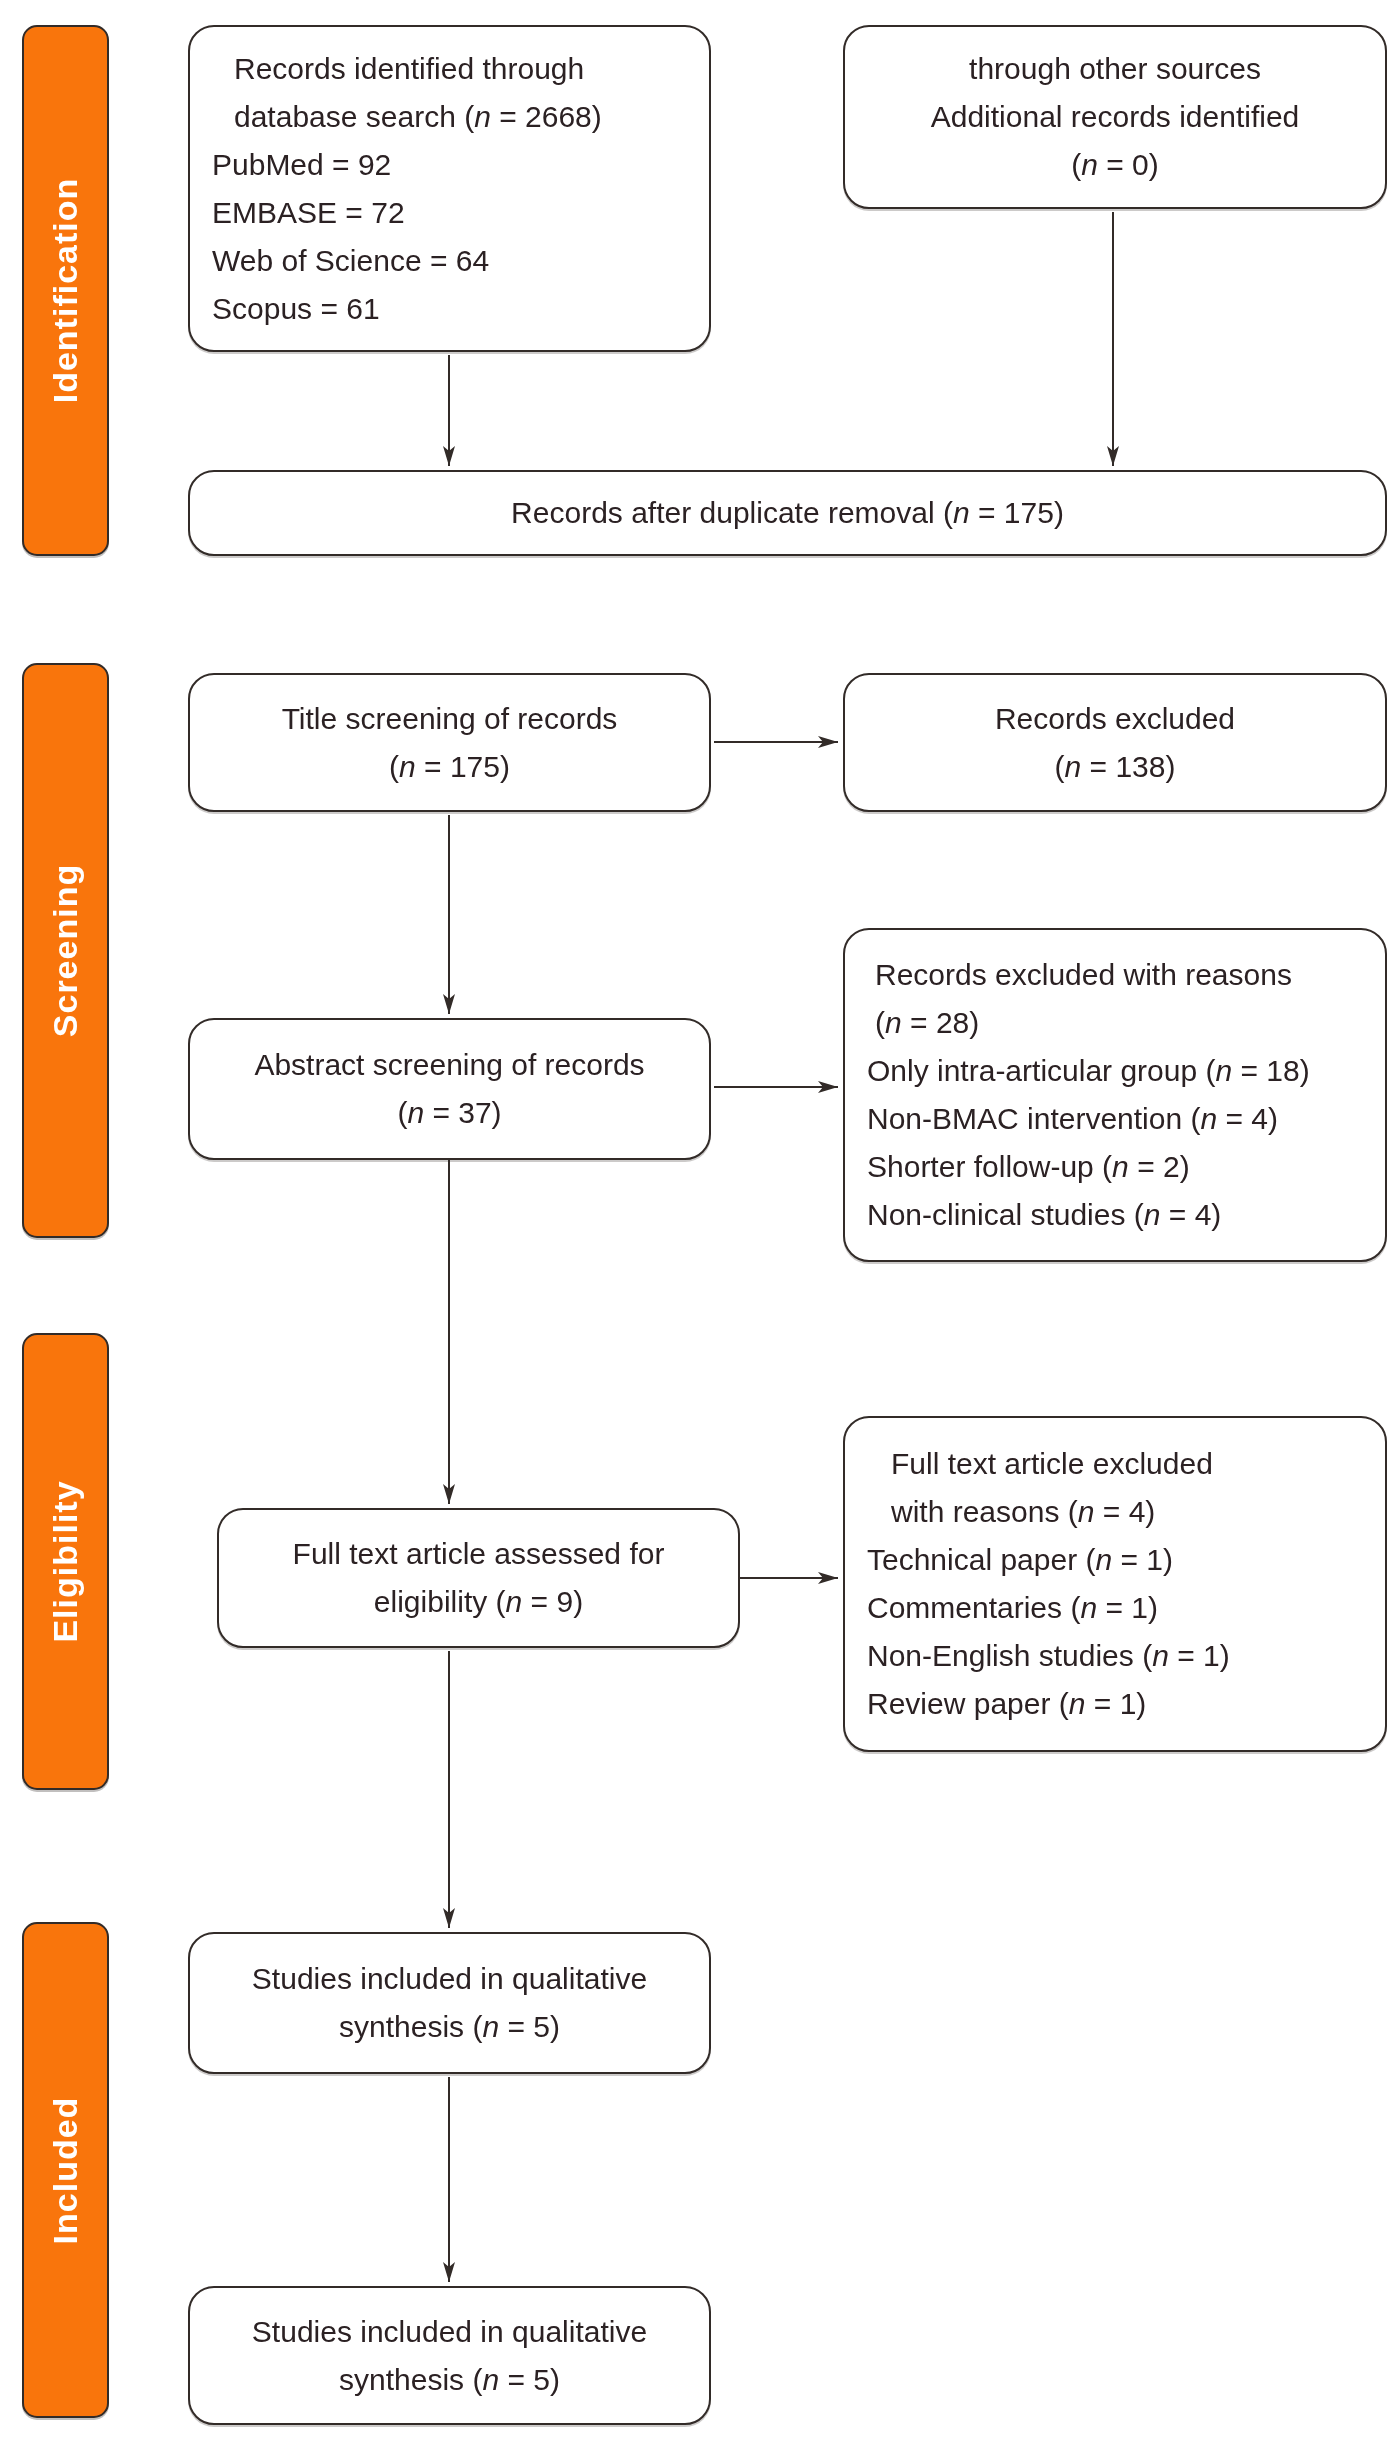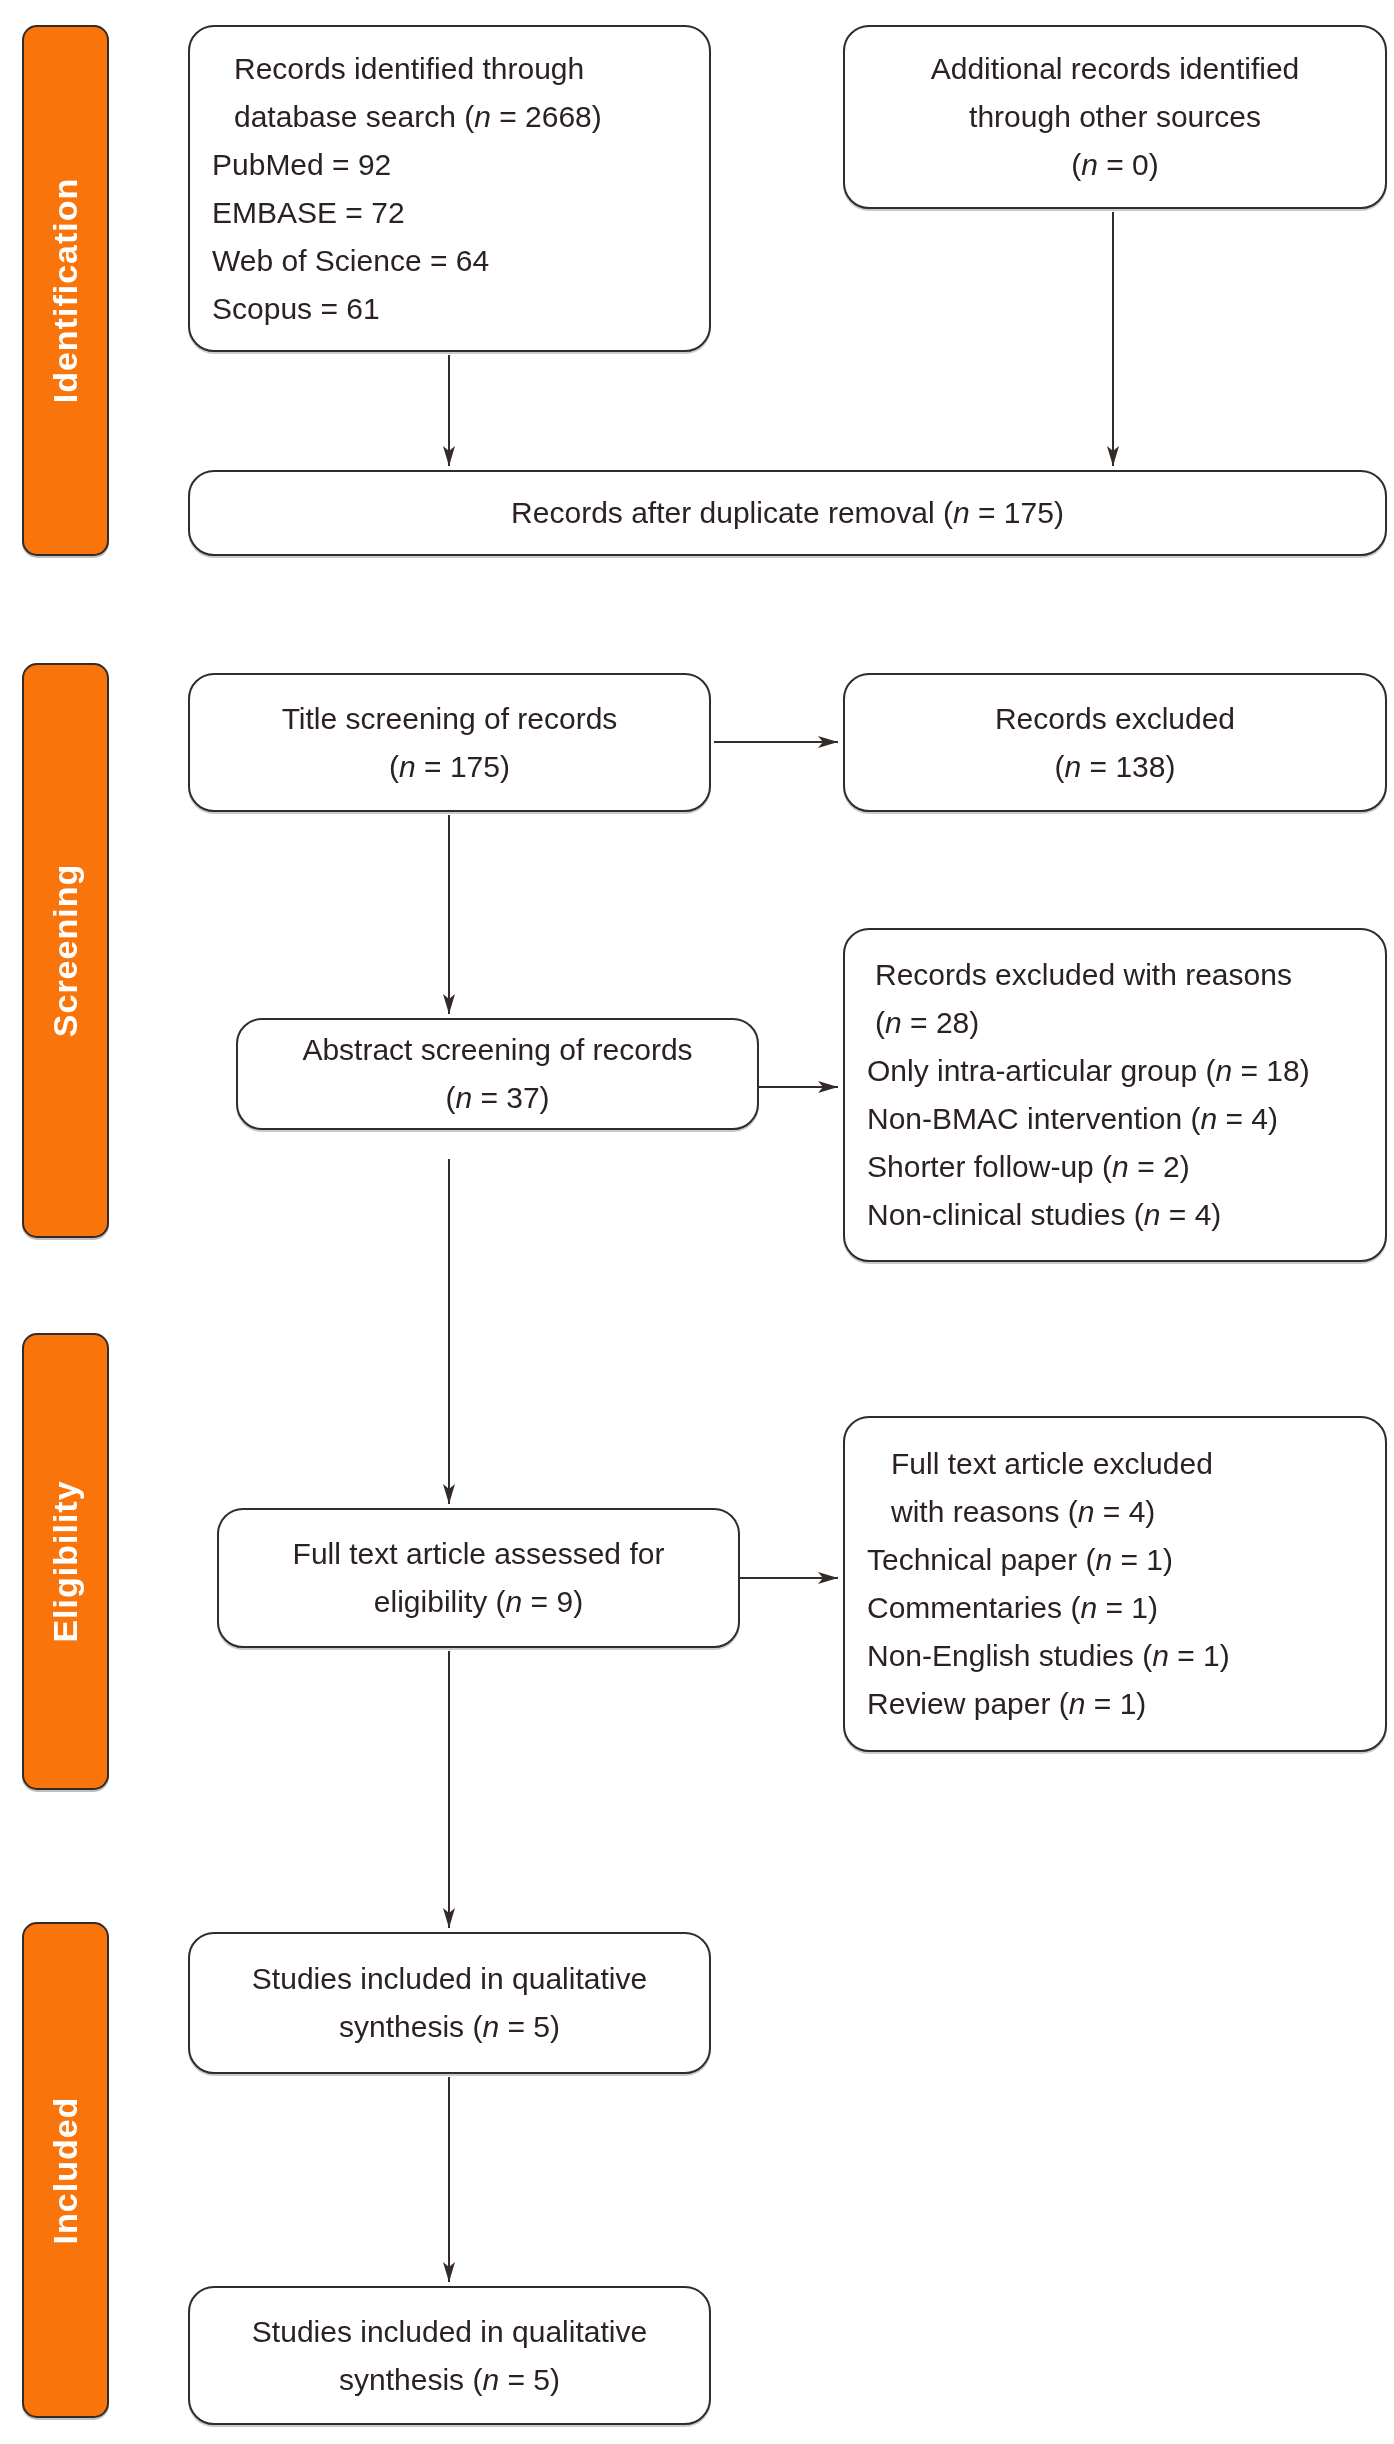--- a/index.html
+++ b/index.html
@@ -91,40 +91,40 @@
   <div class="box leftalign" style="left:188px;top:25px;width:523px;height:327px;">
     <div class="bline pad44">Records identified through</div>
     <div class="bline pad44">database search (<i>n</i> = 2668)</div>
     <div class="bline pad44 indent">PubMed = 92</div>
     <div class="bline pad44 indent">EMBASE = 72</div>
     <div class="bline pad44 indent">Web of Science = 64</div>
     <div class="bline pad44 indent">Scopus = 61</div>
   </div>
 
   <div class="box center" style="left:843px;top:25px;width:544px;height:184px;">
+    <div class="bline">through other sources</div>
     <div class="bline">Additional records identified</div>
-    <div class="bline">through other sources</div>
     <div class="bline">(<i>n</i> = 0)</div>
   </div>
 
   <div class="box center" style="left:188px;top:470px;width:1199px;height:86px;">
     <div class="bline">Records after duplicate removal (<i>n</i> = 175)</div>
   </div>
 
   <div class="box center" style="left:188px;top:673px;width:523px;height:139px;">
     <div class="bline">Title screening of records</div>
     <div class="bline">(<i>n</i> = 175)</div>
   </div>
 
   <div class="box center" style="left:843px;top:673px;width:544px;height:139px;">
     <div class="bline">Records excluded</div>
     <div class="bline">(<i>n</i> = 138)</div>
   </div>
 
-  <div class="box center" style="left:188px;top:1018px;width:523px;height:112px;margin-left:48px;">
+  <div class="box center" style="left:188px;top:1018px;width:523px;height:142px;">
     <div class="bline">Abstract screening of records</div>
     <div class="bline">(<i>n</i> = 37)</div>
   </div>
 
   <div class="box leftalign" style="left:843px;top:928px;width:544px;height:334px;">
     <div class="bline pad30">Records excluded with reasons</div>
     <div class="bline pad30">(<i>n</i> = 28)</div>
     <div class="bline pad30 indent">Only intra-articular group (<i>n</i> = 18)</div>
     <div class="bline pad30 indent">Non-BMAC intervention (<i>n</i> = 4)</div>
     <div class="bline pad30 indent">Shorter follow-up (<i>n</i> = 2)</div>

